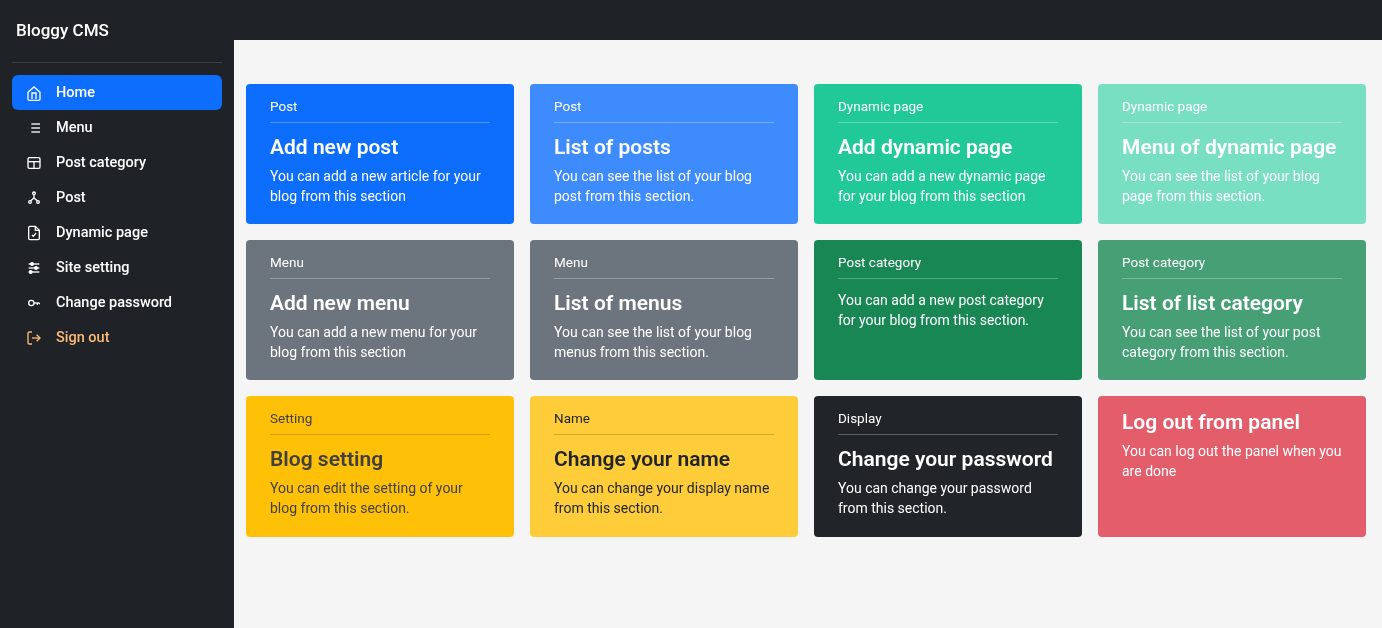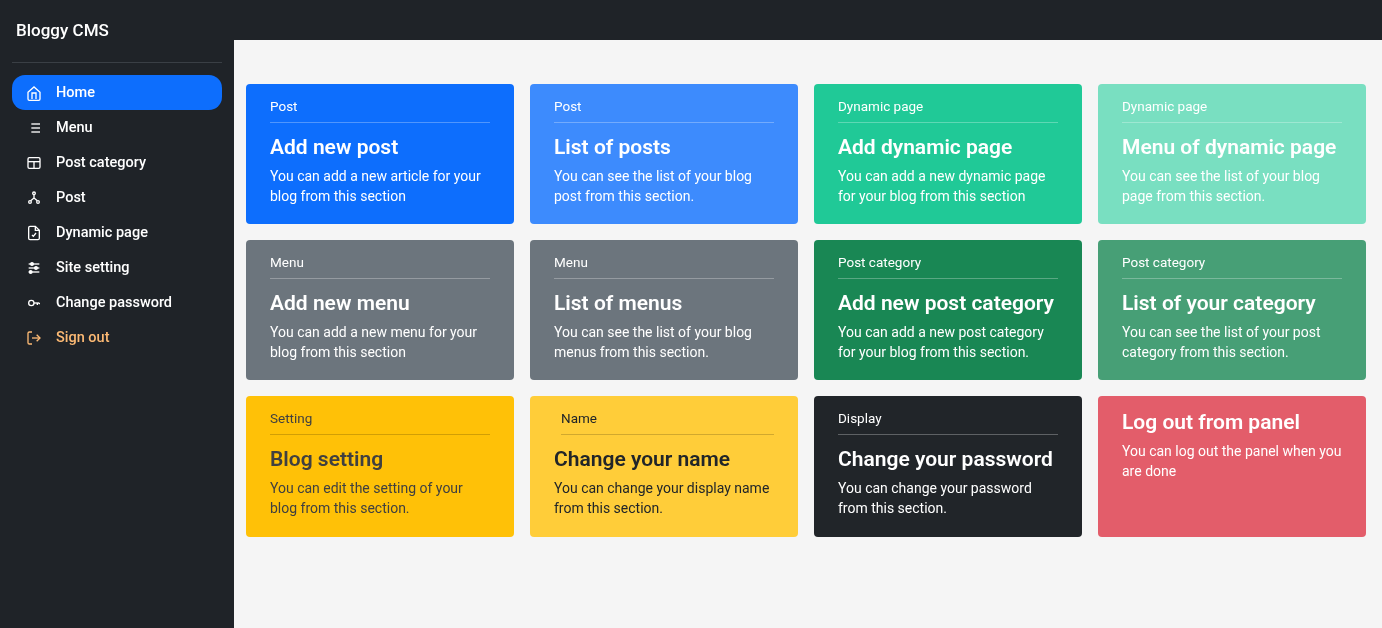--- a/index.html
+++ b/index.html
@@ -1,21 +1,21 @@
 <!DOCTYPE html>
 <html><head>
 <meta charset="utf-8">
 <style>
   * { box-sizing: border-box; margin: 0; padding: 0; }
   body { font-family: -apple-system, BlinkMacSystemFont, "Segoe UI", Roboto, "Helvetica Neue", Arial, sans-serif; background: #f5f5f5; width: 1382px; height: 628px; overflow: hidden; }
   .topbar { position: fixed; top: 0; left: 230px; right: 0; height: 40px; background: #1f2328; z-index: 10; }
   .sidebar { position: fixed; top: 0; left: 0; width: 234px; height: 100%; background: #1f2328; color: #fff; padding: 16px 12px; }
   .brand { font-size: 17px; font-weight: 500; color: #fff; padding: 4px 4px 16px 4px; }
   .sep { border: none; border-top: 1px solid #3a3f45; margin: 6px 0 12px 0; }
-  .nav-item { display: flex; align-items: center; gap: 14px; padding: 9px 14px; border-radius: 13px; cursor: pointer; color: #fff; font-size: 14.5px; font-weight: 500; }
+  .nav-item { display: flex; align-items: center; gap: 14px; padding: 9px 14px; border-radius: 6px; cursor: pointer; color: #fff; font-size: 14.5px; font-weight: 500; }
   .nav-item.active { background: #0d6efd; }
   .nav-item.signout { color: #fdba74; }
   .icon { width: 16px; height: 16px; display: inline-flex; align-items: center; justify-content: center; flex-shrink: 0; }
   .icon svg { width: 16px; height: 16px; }
 
   .main { margin-left: 230px; padding: 84px 16px 16px 16px; }
   .grid { display: grid; grid-template-columns: repeat(4, 1fr); gap: 16px; }
   .card { border-radius: 4px; padding: 14px 24px 18px 24px; color: #fff; cursor: pointer; }
   .card-head { font-size: 13.5px; padding-bottom: 8px; margin-bottom: 12px; border-bottom: 1px solid rgba(255,255,255,0.28); }
   .card-title { font-size: 21px; font-weight: 600; margin-bottom: 8px; }
@@ -25,21 +25,21 @@
   .c-blue2   { background: #3d8bfd; }
   .c-teal1   { background: #20c997; }
   .c-teal2   { background: #79dfc1; }
   .c-gray1   { background: #6c757d; }
   .c-gray2   { background: #6c757d; }
   .c-green1  { background: #198754; }
   .c-green2  { background: #479f76; }
   .c-yellow1 { background: #ffc107; color: #404040; }
   .c-yellow1 .card-head { border-bottom-color: rgba(0,0,0,0.18); }
   .c-yellow2 { background: #ffcd39; color: #212529; }
-  .c-yellow2 .card-head { border-bottom-color: rgba(0,0,0,0.18); margin-left: 7px; }
+  .c-yellow2 .card-head { border-bottom-color: rgba(0,0,0,0.18); }
   .c-dark    { background: #212529; }
   .c-red     { background: #e35d6a; }
 </style>
 </head>
 <body>
 
 <div class="topbar"></div>
 
 <aside class="sidebar">
   <div class="brand">Bloggy CMS</div>
@@ -162,26 +162,25 @@
         <div class="card-title">Add new menu</div>
         <div class="card-desc">You can add a new menu for your blog from this section</div>
       </div>
       <div class="card c-gray2">
         <div class="card-head">Menu</div>
         <div class="card-title">List of menus</div>
         <div class="card-desc">You can see the list of your blog menus from this section.</div>
       </div>
       <div class="card c-green1">
         <div class="card-head">Post category</div>
-        <div class="card-title">Add new post category</div>
         <div class="card-desc">You can add a new post category for your blog from this section.</div>
       </div>
       <div class="card c-green2">
         <div class="card-head">Post category</div>
-        <div class="card-title">List of your category</div>
+        <div class="card-title">List of list category</div>
         <div class="card-desc">You can see the list of your post category from this section.</div>
       </div>
       <div class="card c-yellow1">
         <div class="card-head">Setting</div>
         <div class="card-title">Blog setting</div>
         <div class="card-desc">You can edit the setting of your blog from this section.</div>
       </div>
       <div class="card c-yellow2">
         <div class="card-head">Name</div>
         <div class="card-title">Change your name</div>

